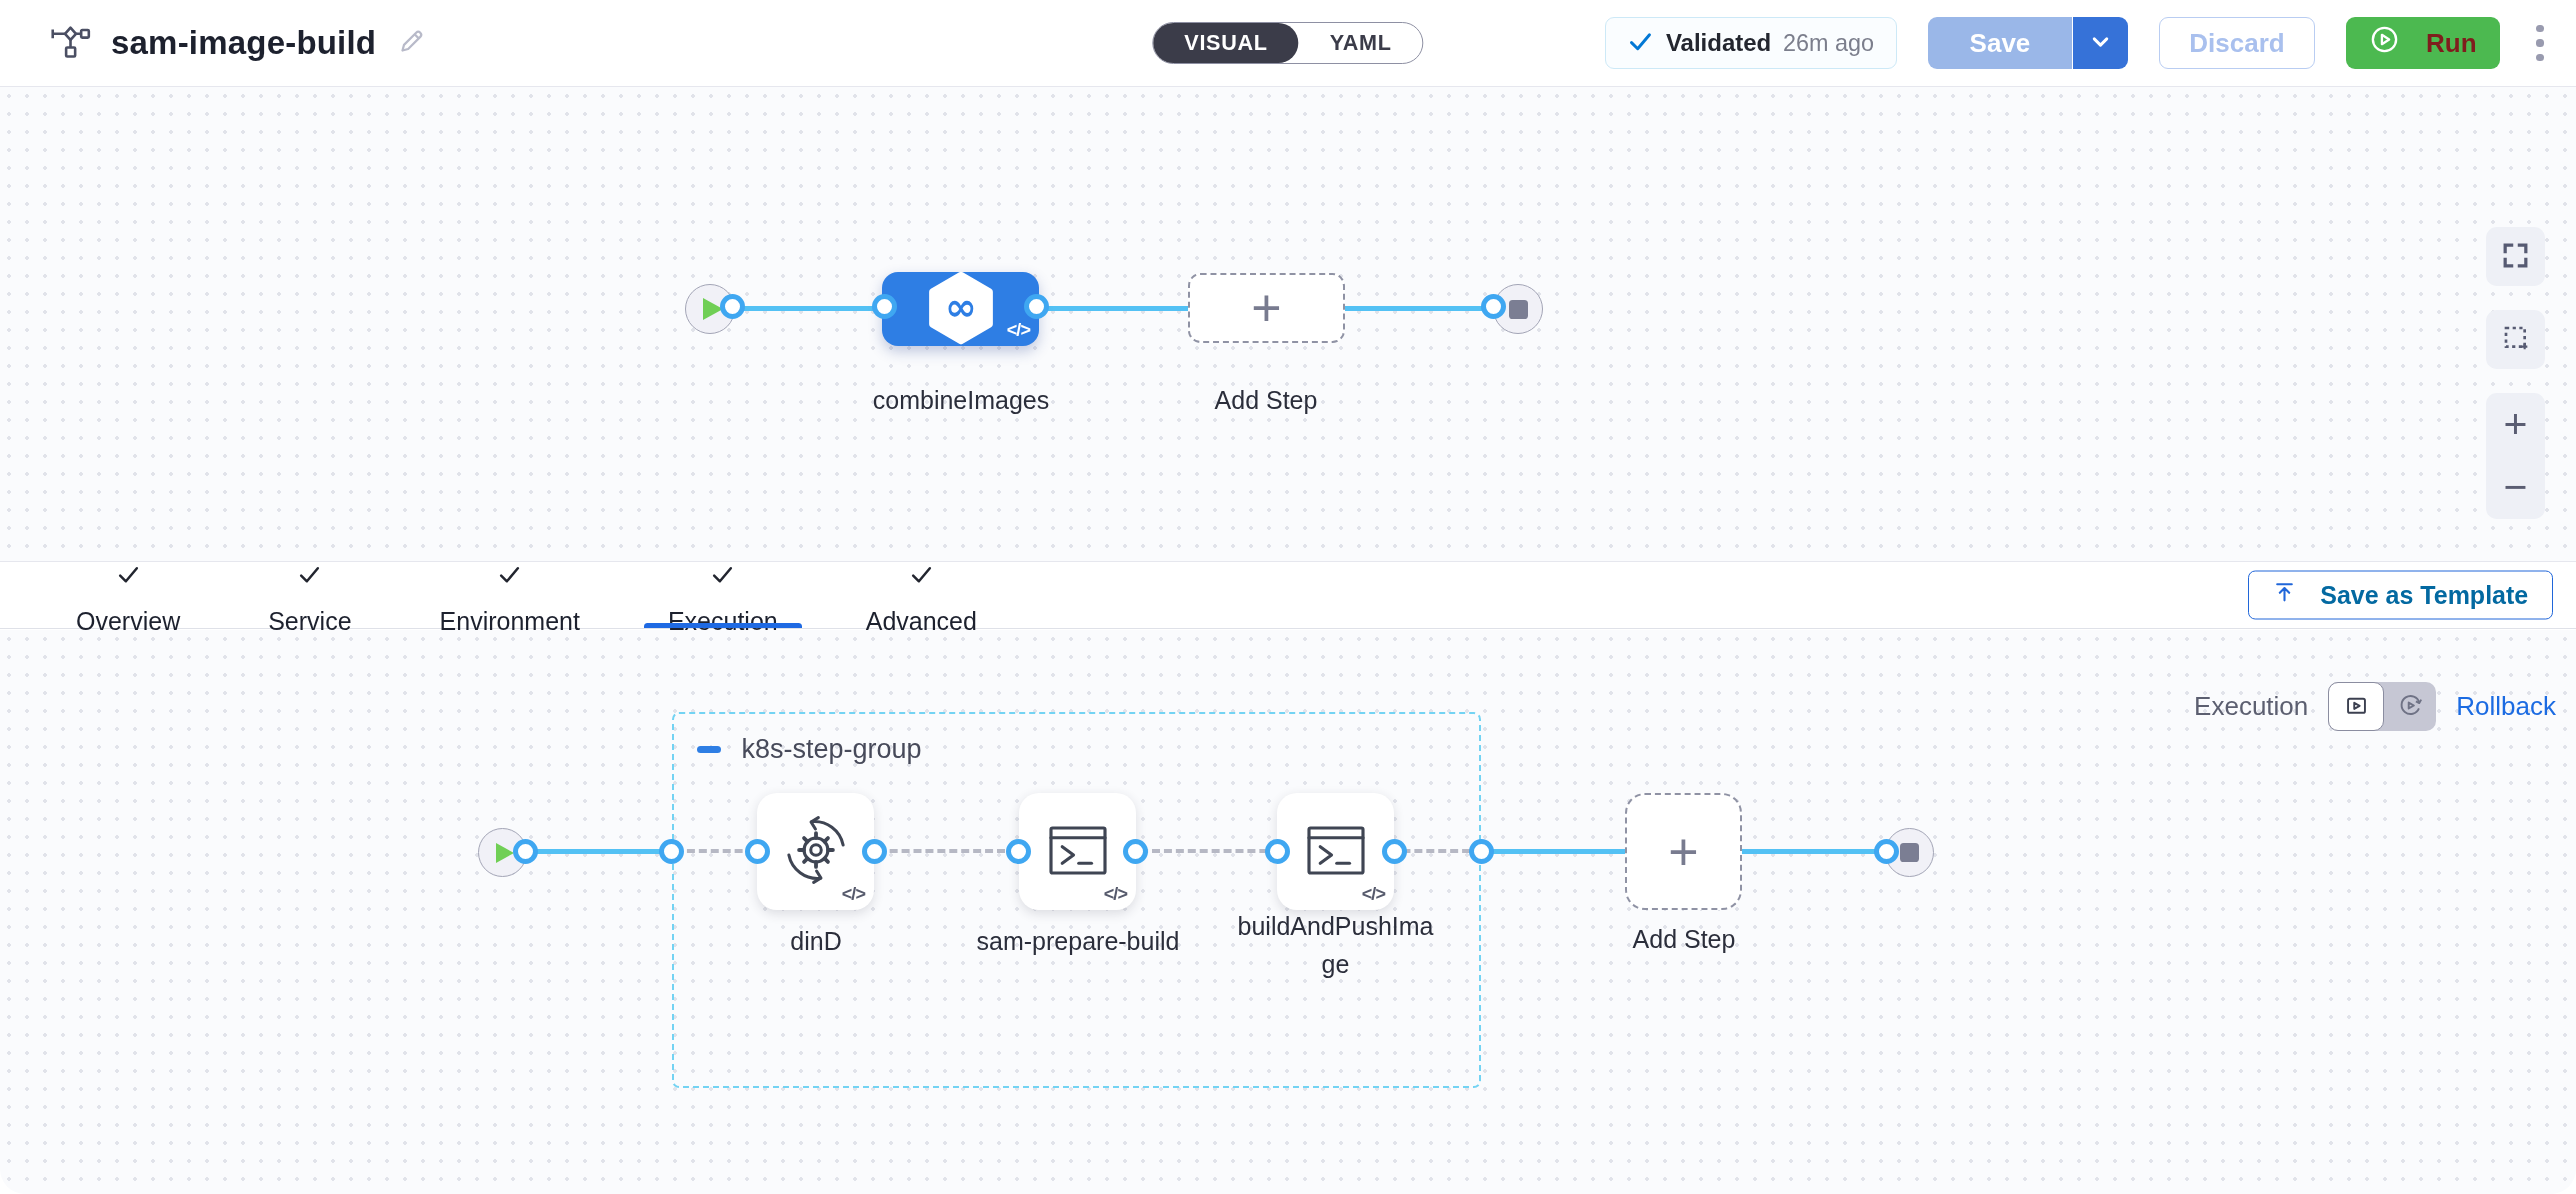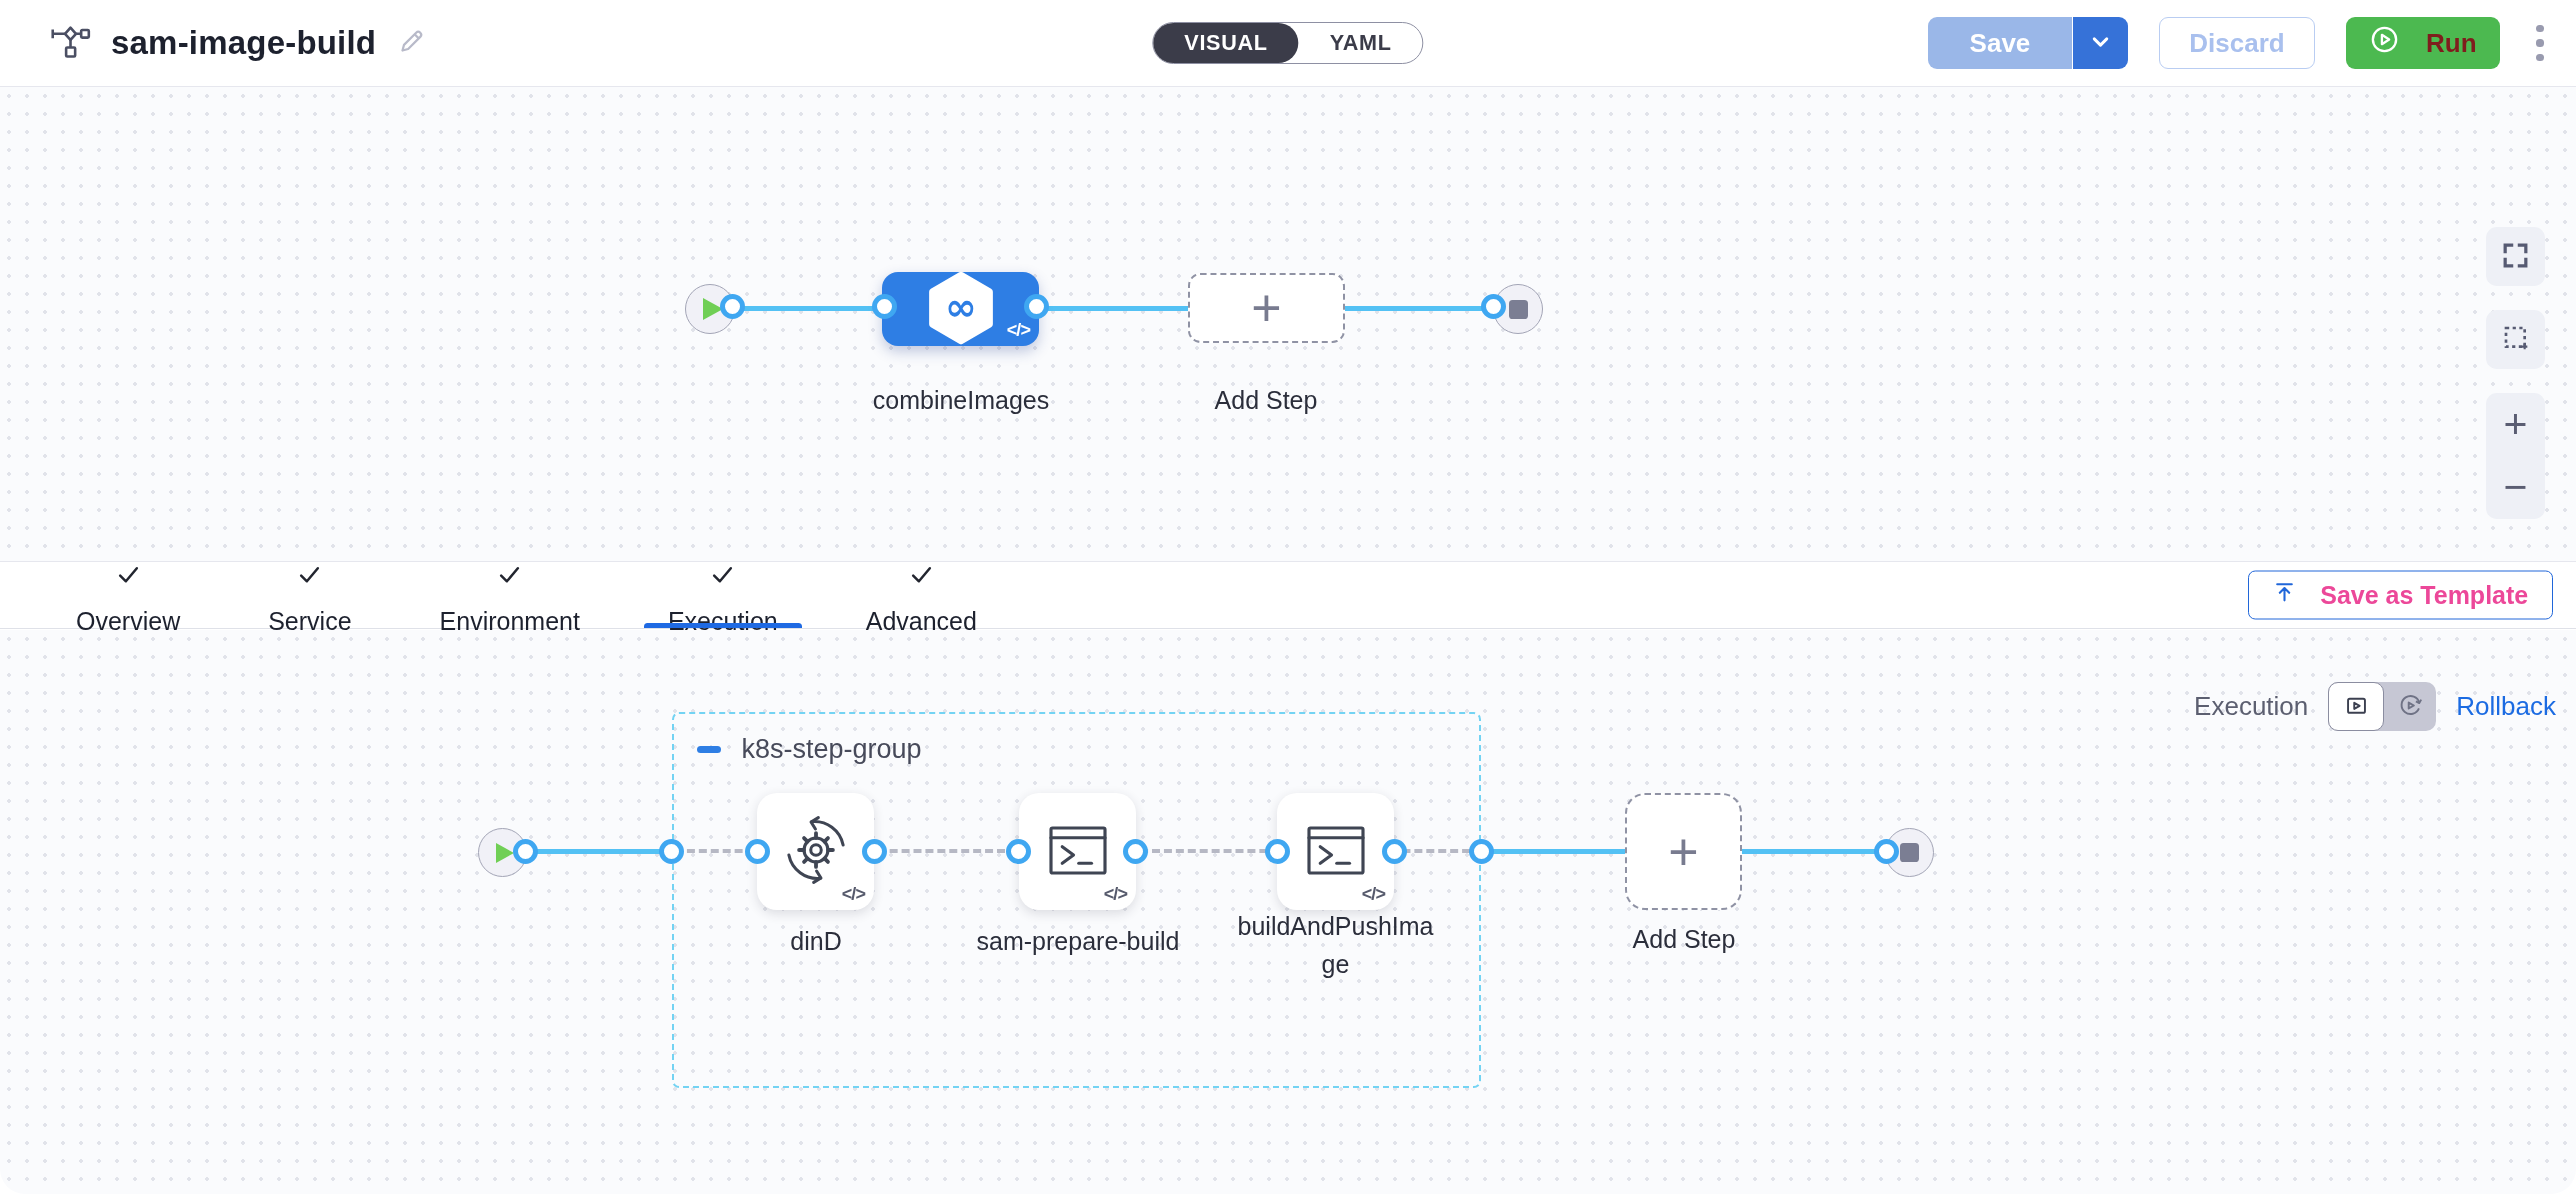--- a/index.html
+++ b/index.html
@@ -72,21 +72,21 @@
   
   .tabrow { position:absolute; left:0; top:561px; width:2576px; height:68px; background:#fff;
             border-top:0.9px solid #e6e7ee; border-bottom:0.9px solid #dfe1e8; display:flex; align-items:stretch;
             padding-left:52px; z-index:5; }
   .tab { position:relative; display:flex; align-items:center; gap:13.5px; padding:0 24px; margin-right:40px;
          font-size:25px; color:#1d212e; cursor:pointer;flex-direction:column; }
   .tab.active::after { content:""; position:absolute; left:0; right:0; bottom:0; height:5.4px;
                        background:#1f6ae3; border-radius:3.6px 3.6px 0 0; }
   .btn-template { position:absolute; right:23.4px; top:50%; transform:translateY(-50%); height:49px;
                   padding:0 23.4px; background:#fff; border:1.8px solid #2066d9; border-radius:7.2px;
-                  color:#ec4899; font-family:inherit; font-size:25px; font-weight:600;
+                  color:#0369a1; font-family:inherit; font-size:25px; font-weight:600;
                   display:flex; align-items:center; gap:23px; cursor:pointer; }
 
   
   .mode-row { position:absolute; top:52px; right:20px; display:flex; align-items:center; gap:20px; z-index:6; }
   .mode-exec-label { font-size:26px; color:#5c5f70; }
   .mode-toggle { display:flex; align-items:center; width:108px; height:49px; background:#c6c7d4;
                  border-radius:10px; cursor:pointer; }
   .mode-seg-left { width:56px; height:49px; background:#fff; border:1.8px solid #8b8da0; border-radius:10px;
                    display:flex; align-items:center; justify-content:center; }
   .mode-seg-right { flex:1; display:flex; align-items:center; justify-content:center; }
@@ -125,20 +125,29 @@
         </svg>
       </span>
     </div>
 
     <div class="view-toggle">
       <button class="vt active">VISUAL</button>
       <button class="vt">YAML</button>
     </div>
 
     <div class="h-right">
+      <div class="validated-badge">
+        <span>
+          <svg width="27" height="27" viewBox="0 0 24 24" fill="none" stroke="#0278d5" stroke-width="2.6" stroke-linecap="round" stroke-linejoin="round">
+            <polyline points="4,13 9.5,18.5 20,6"></polyline>
+          </svg>
+        </span>
+        <span class="vlabel">Validated</span>
+        <span class="vtime">26m ago</span>
+      </div>
 
       <div class="save-split">
         <button class="save-main">Save</button>
         <button class="save-caret">
           <span>
             <svg width="25" height="25" viewBox="0 0 24 24" fill="none" stroke="#ffffff" stroke-width="2.8" stroke-linecap="round" stroke-linejoin="round">
               <polyline points="6,9.5 12,15.5 18,9.5"></polyline>
             </svg>
           </span>
         </button>

